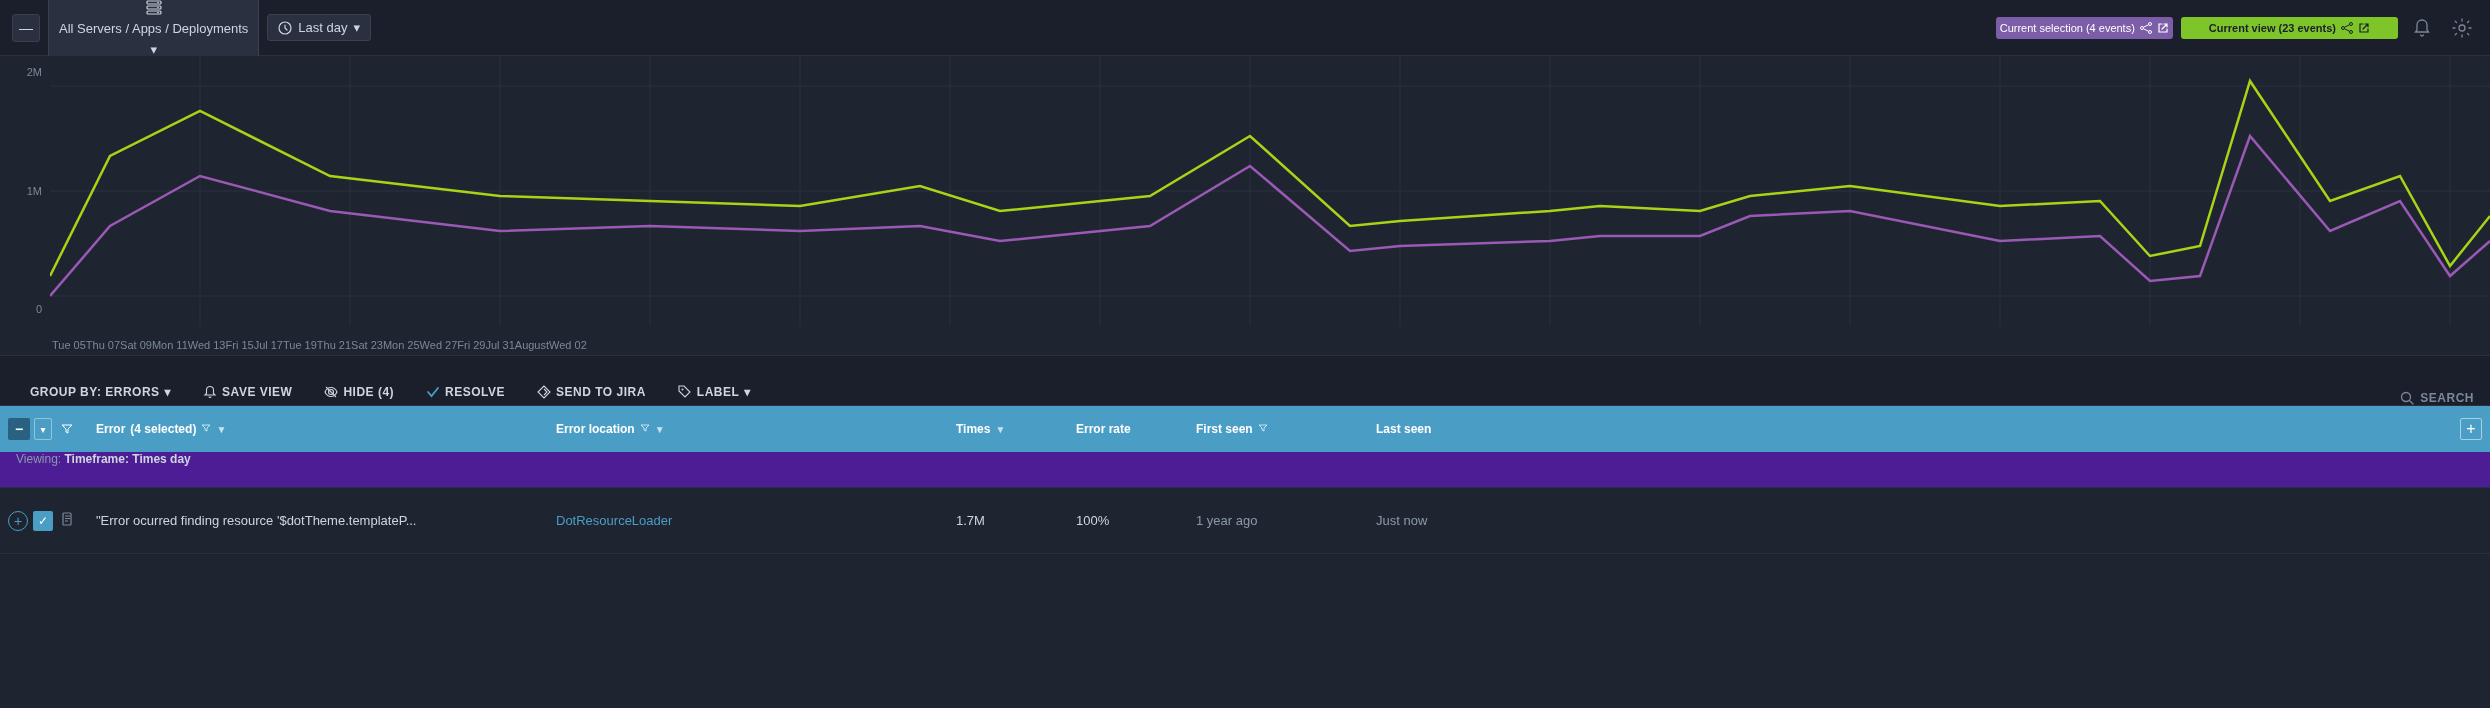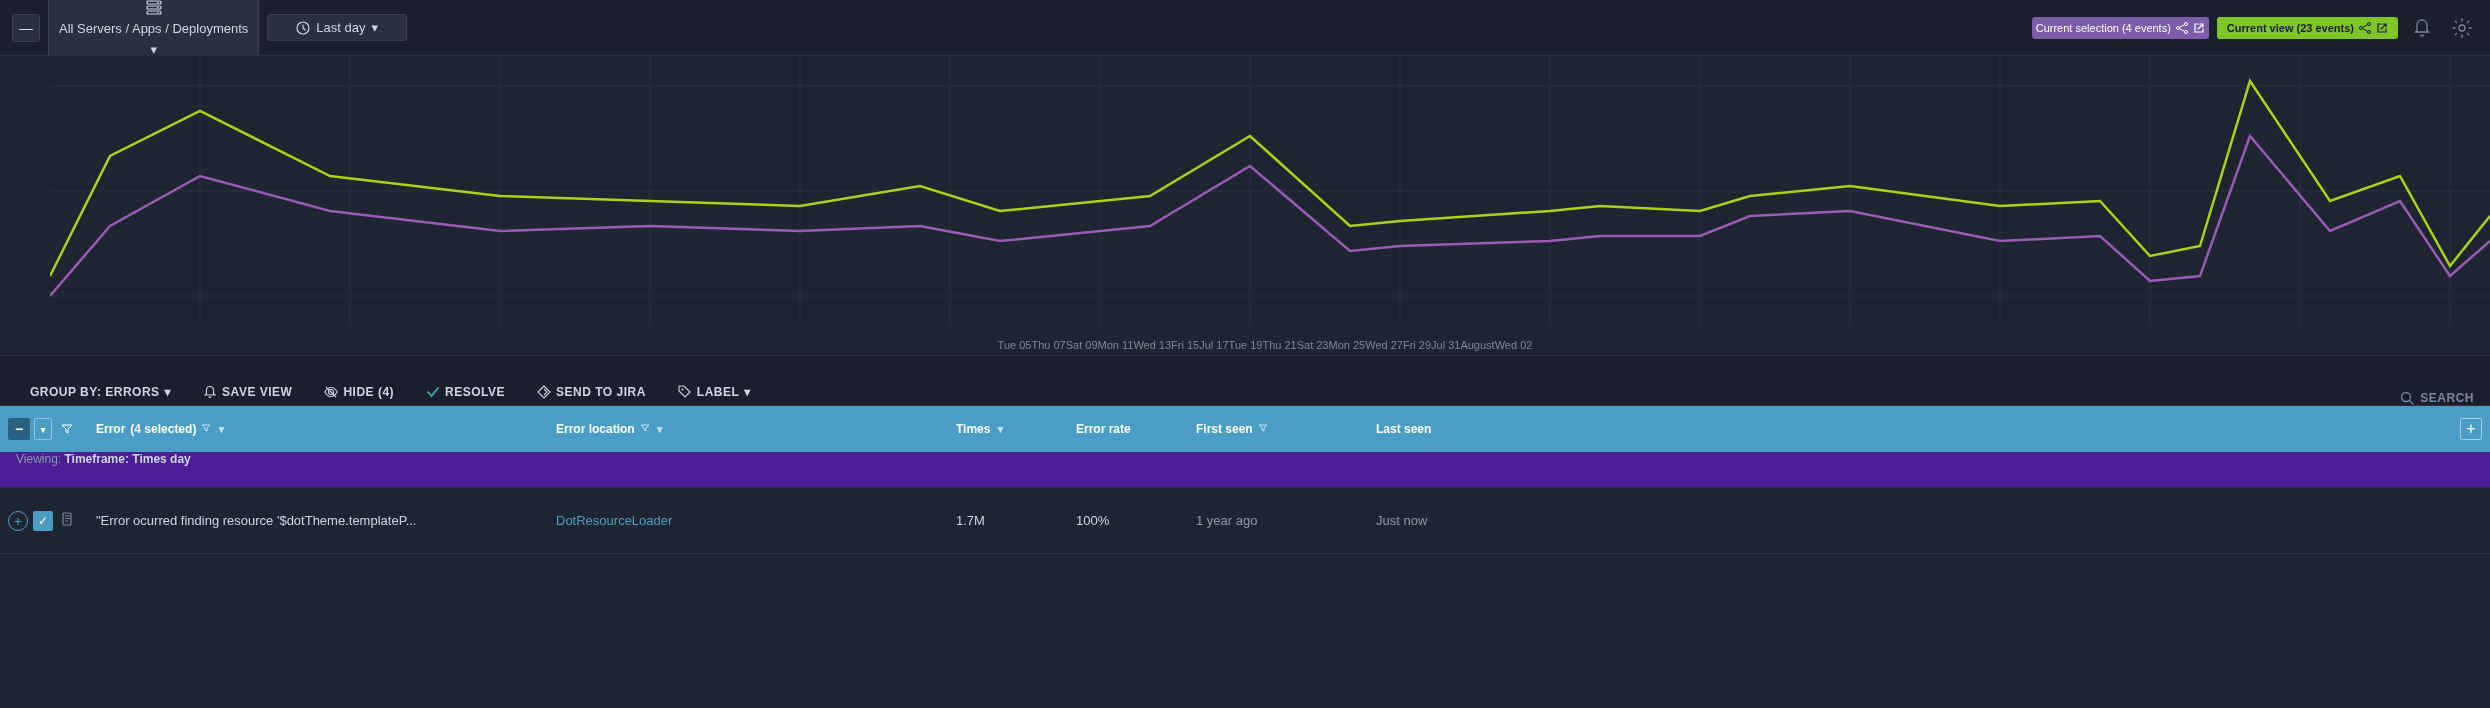--- a/index.html
+++ b/index.html
@@ -53,21 +53,21 @@
       color: #cdd6e0;
       flex-direction: column;
     }
     .server-selector svg { flex-shrink: 0; }
     .time-selector {
       display: flex;
       align-items: center;
       gap: 6px;
       background: #2a3040;
       border: 1px solid #3a4050;
-      padding: 5px 28px;
+      padding: 5px 10px;
       border-radius: 3px;
       cursor: pointer;
       font-size: 13px;
       color: #cdd6e0;
     }
     .top-bar-right {
       display: flex;
       align-items: center;
       gap: 8px;
     }
@@ -80,21 +80,21 @@
       cursor: pointer;
       font-size: 11px;
       display: flex;
       align-items: center;
       gap: 5px;
     }
     .btn-current-view {
       background: #7ec52a;
       color: #1a1f2b;
       border: none;
-      padding: 5px 10px;
+      padding: 5px 28px;
       border-radius: 3px;
       cursor: pointer;
       font-size: 11px;
       display: flex;
       align-items: center;
       gap: 5px;
       font-weight: 600;
     }
     .icon-btn {
       background: none;
@@ -124,24 +124,24 @@
       flex-direction: column;
       justify-content: space-between;
       padding: 10px 8px;
       color: #7a8899;
       font-size: 11px;
       align-items: flex-end;
     }
     .chart-x-labels {
       position: absolute;
       bottom: 4px;
-      left: 40px;
+      left: 32px;
       right: 0;
       display: flex;
-      justify-content: center;
+      justify-content: flex-start;
       padding: 0 20px;
       color: #7a8899;
       font-size: 11px;
     }
     .chart-svg {
       position: absolute;
       left: 50px;
       top: 0;
       right: 0;
       bottom: 30px;
@@ -432,20 +432,25 @@
     <button class="icon-btn">
       <svg width="20" height="20" viewBox="0 0 20 20" fill="none">
         <circle cx="10" cy="10" r="3" stroke="#7a8899" stroke-width="1.3"></circle>
         <path d="M10 1v2M10 17v2M1 10h2M17 10h2M3.1 3.1l1.4 1.4M15.5 15.5l1.4 1.4M3.1 16.9l1.4-1.4M15.5 4.5l1.4-1.4" stroke="#7a8899" stroke-width="1.3" stroke-linecap="round"></path>
       </svg>
     </button>
   </div>
 </div>
 
 <div class="chart-area">
+  <div class="chart-y-labels">
+    <span>2M</span>
+    <span>1M</span>
+    <span>0</span>
+  </div>
 
   <svg class="chart-svg" preserveAspectRatio="none" viewBox="0 0 2440 270">
 
     <line class="grid-line" x1="0" y1="30" x2="2440" y2="30"></line>
     <line class="grid-line" x1="0" y1="135" x2="2440" y2="135"></line>
     <line class="grid-line" x1="0" y1="240" x2="2440" y2="240"></line>
 
     <line class="grid-line" x1="150" y1="0" x2="150" y2="270"></line>
     <line class="grid-line" x1="300" y1="0" x2="300" y2="270"></line>
     <line class="grid-line" x1="450" y1="0" x2="450" y2="270"></line>

